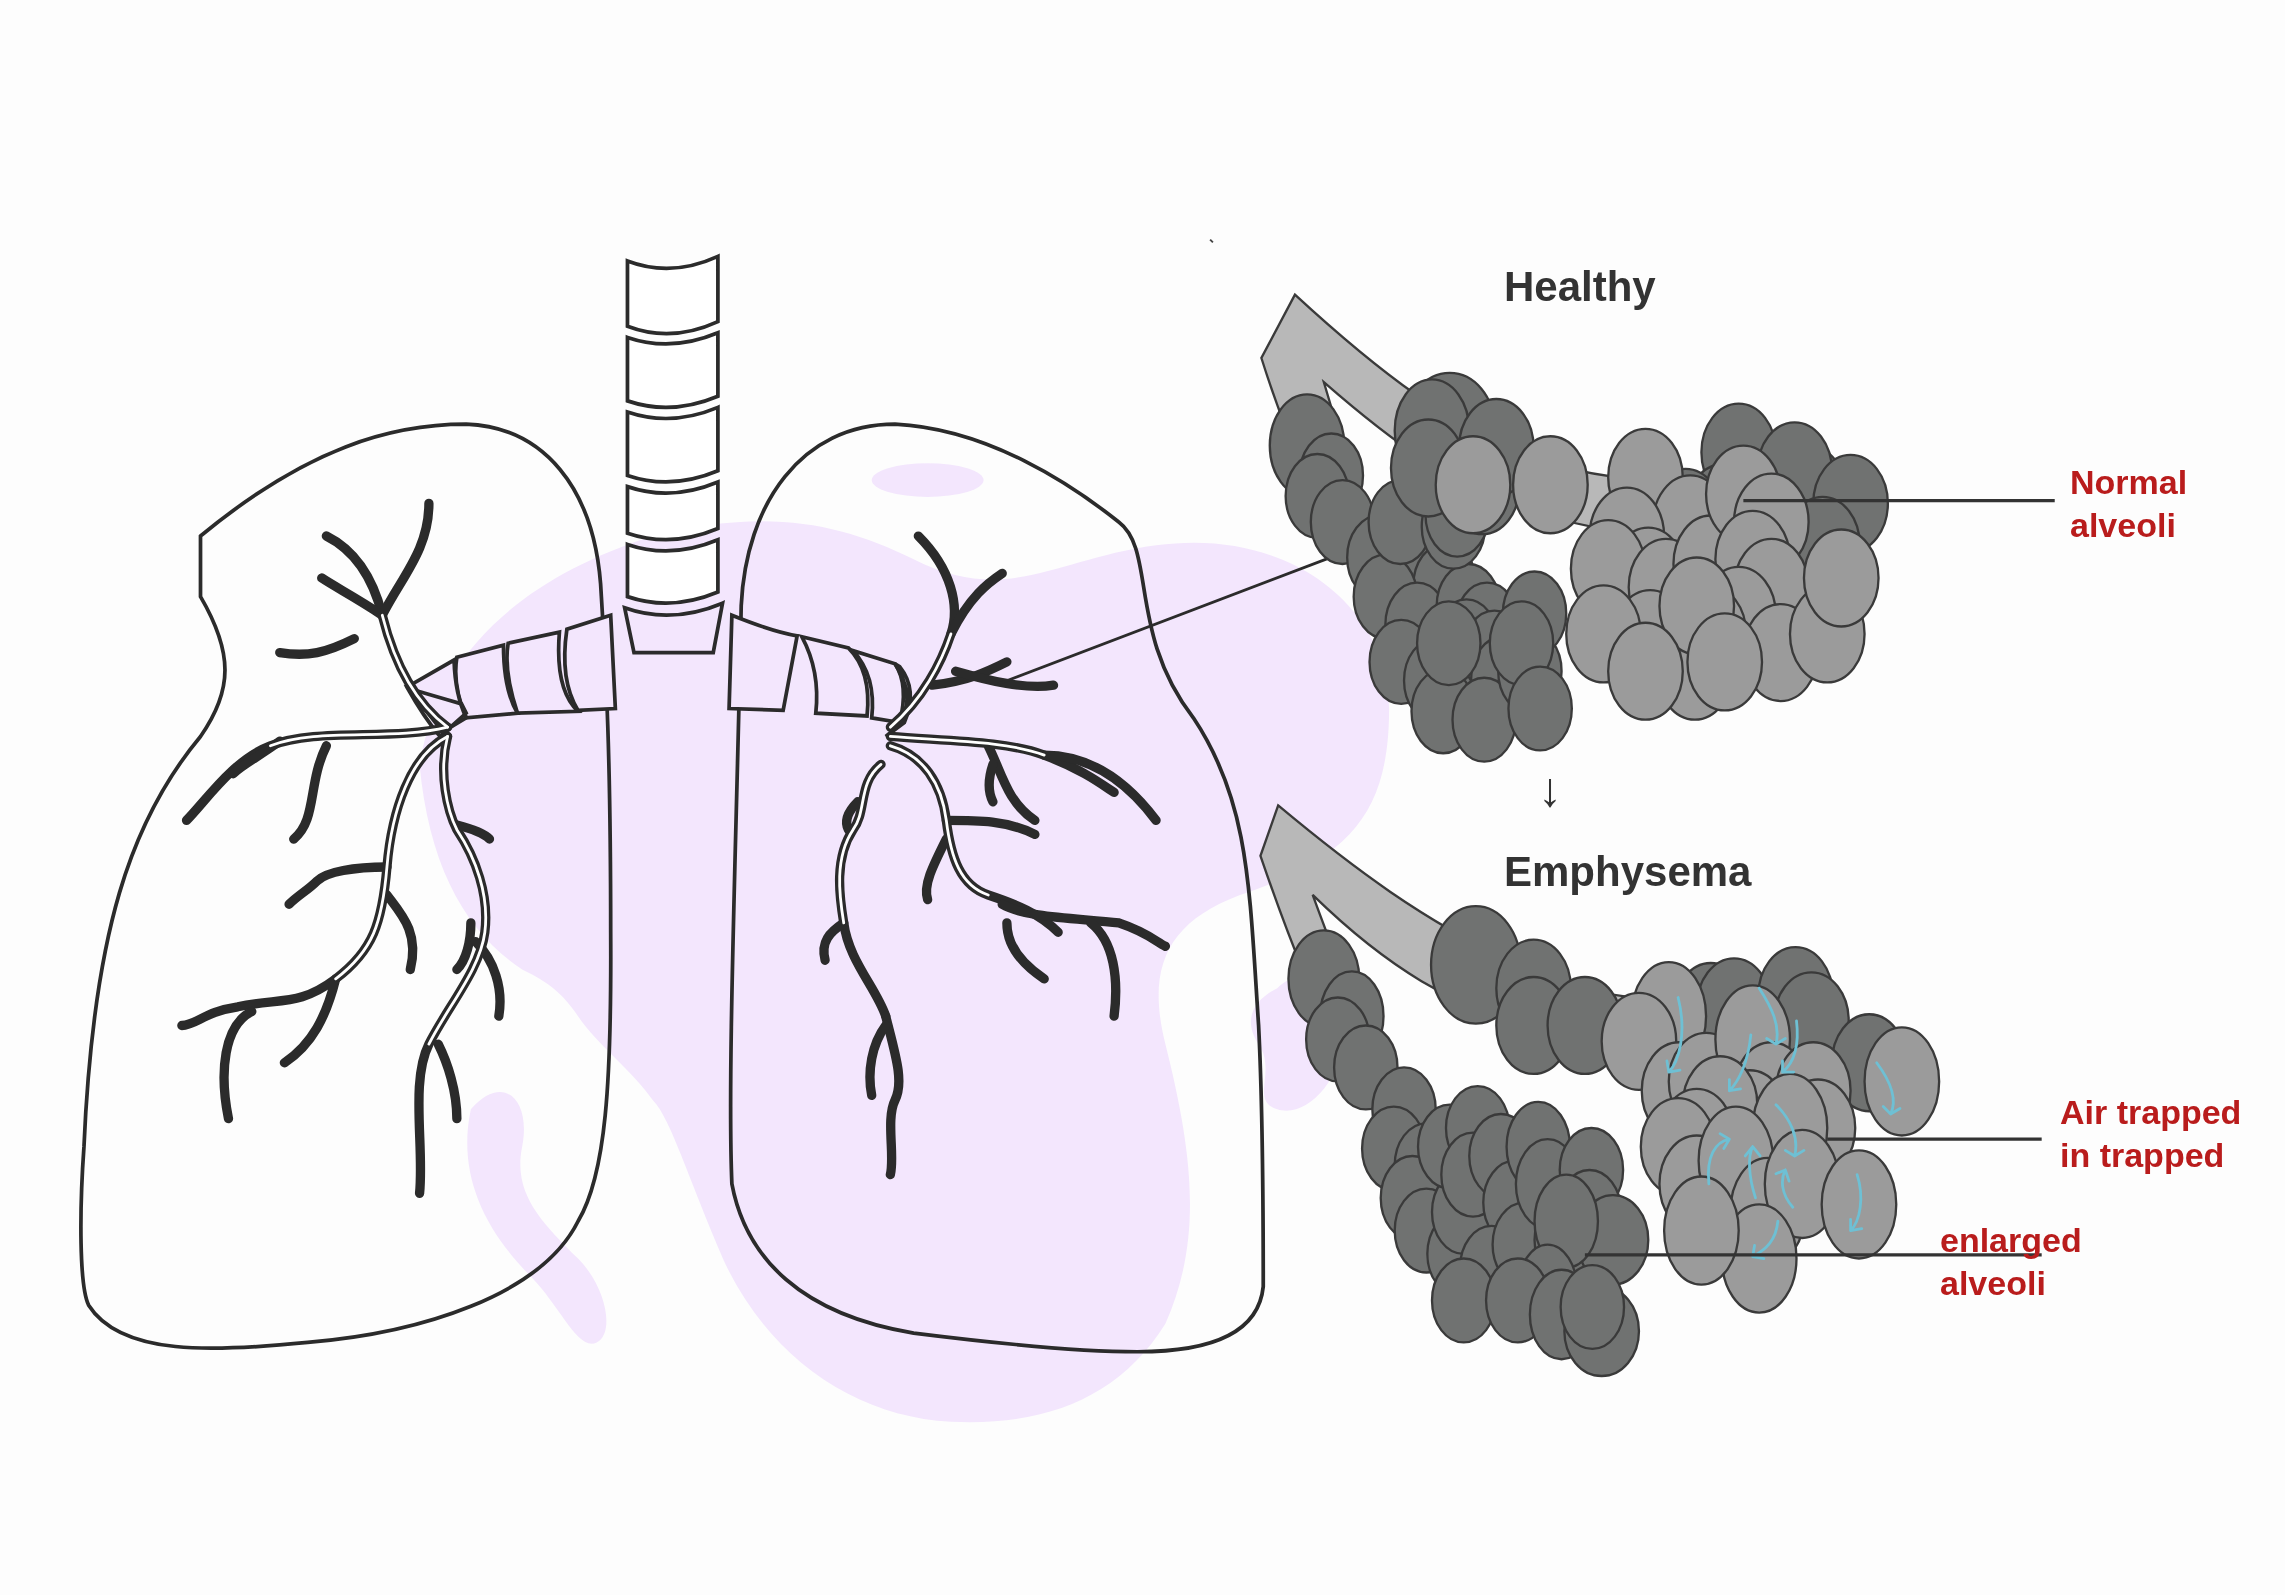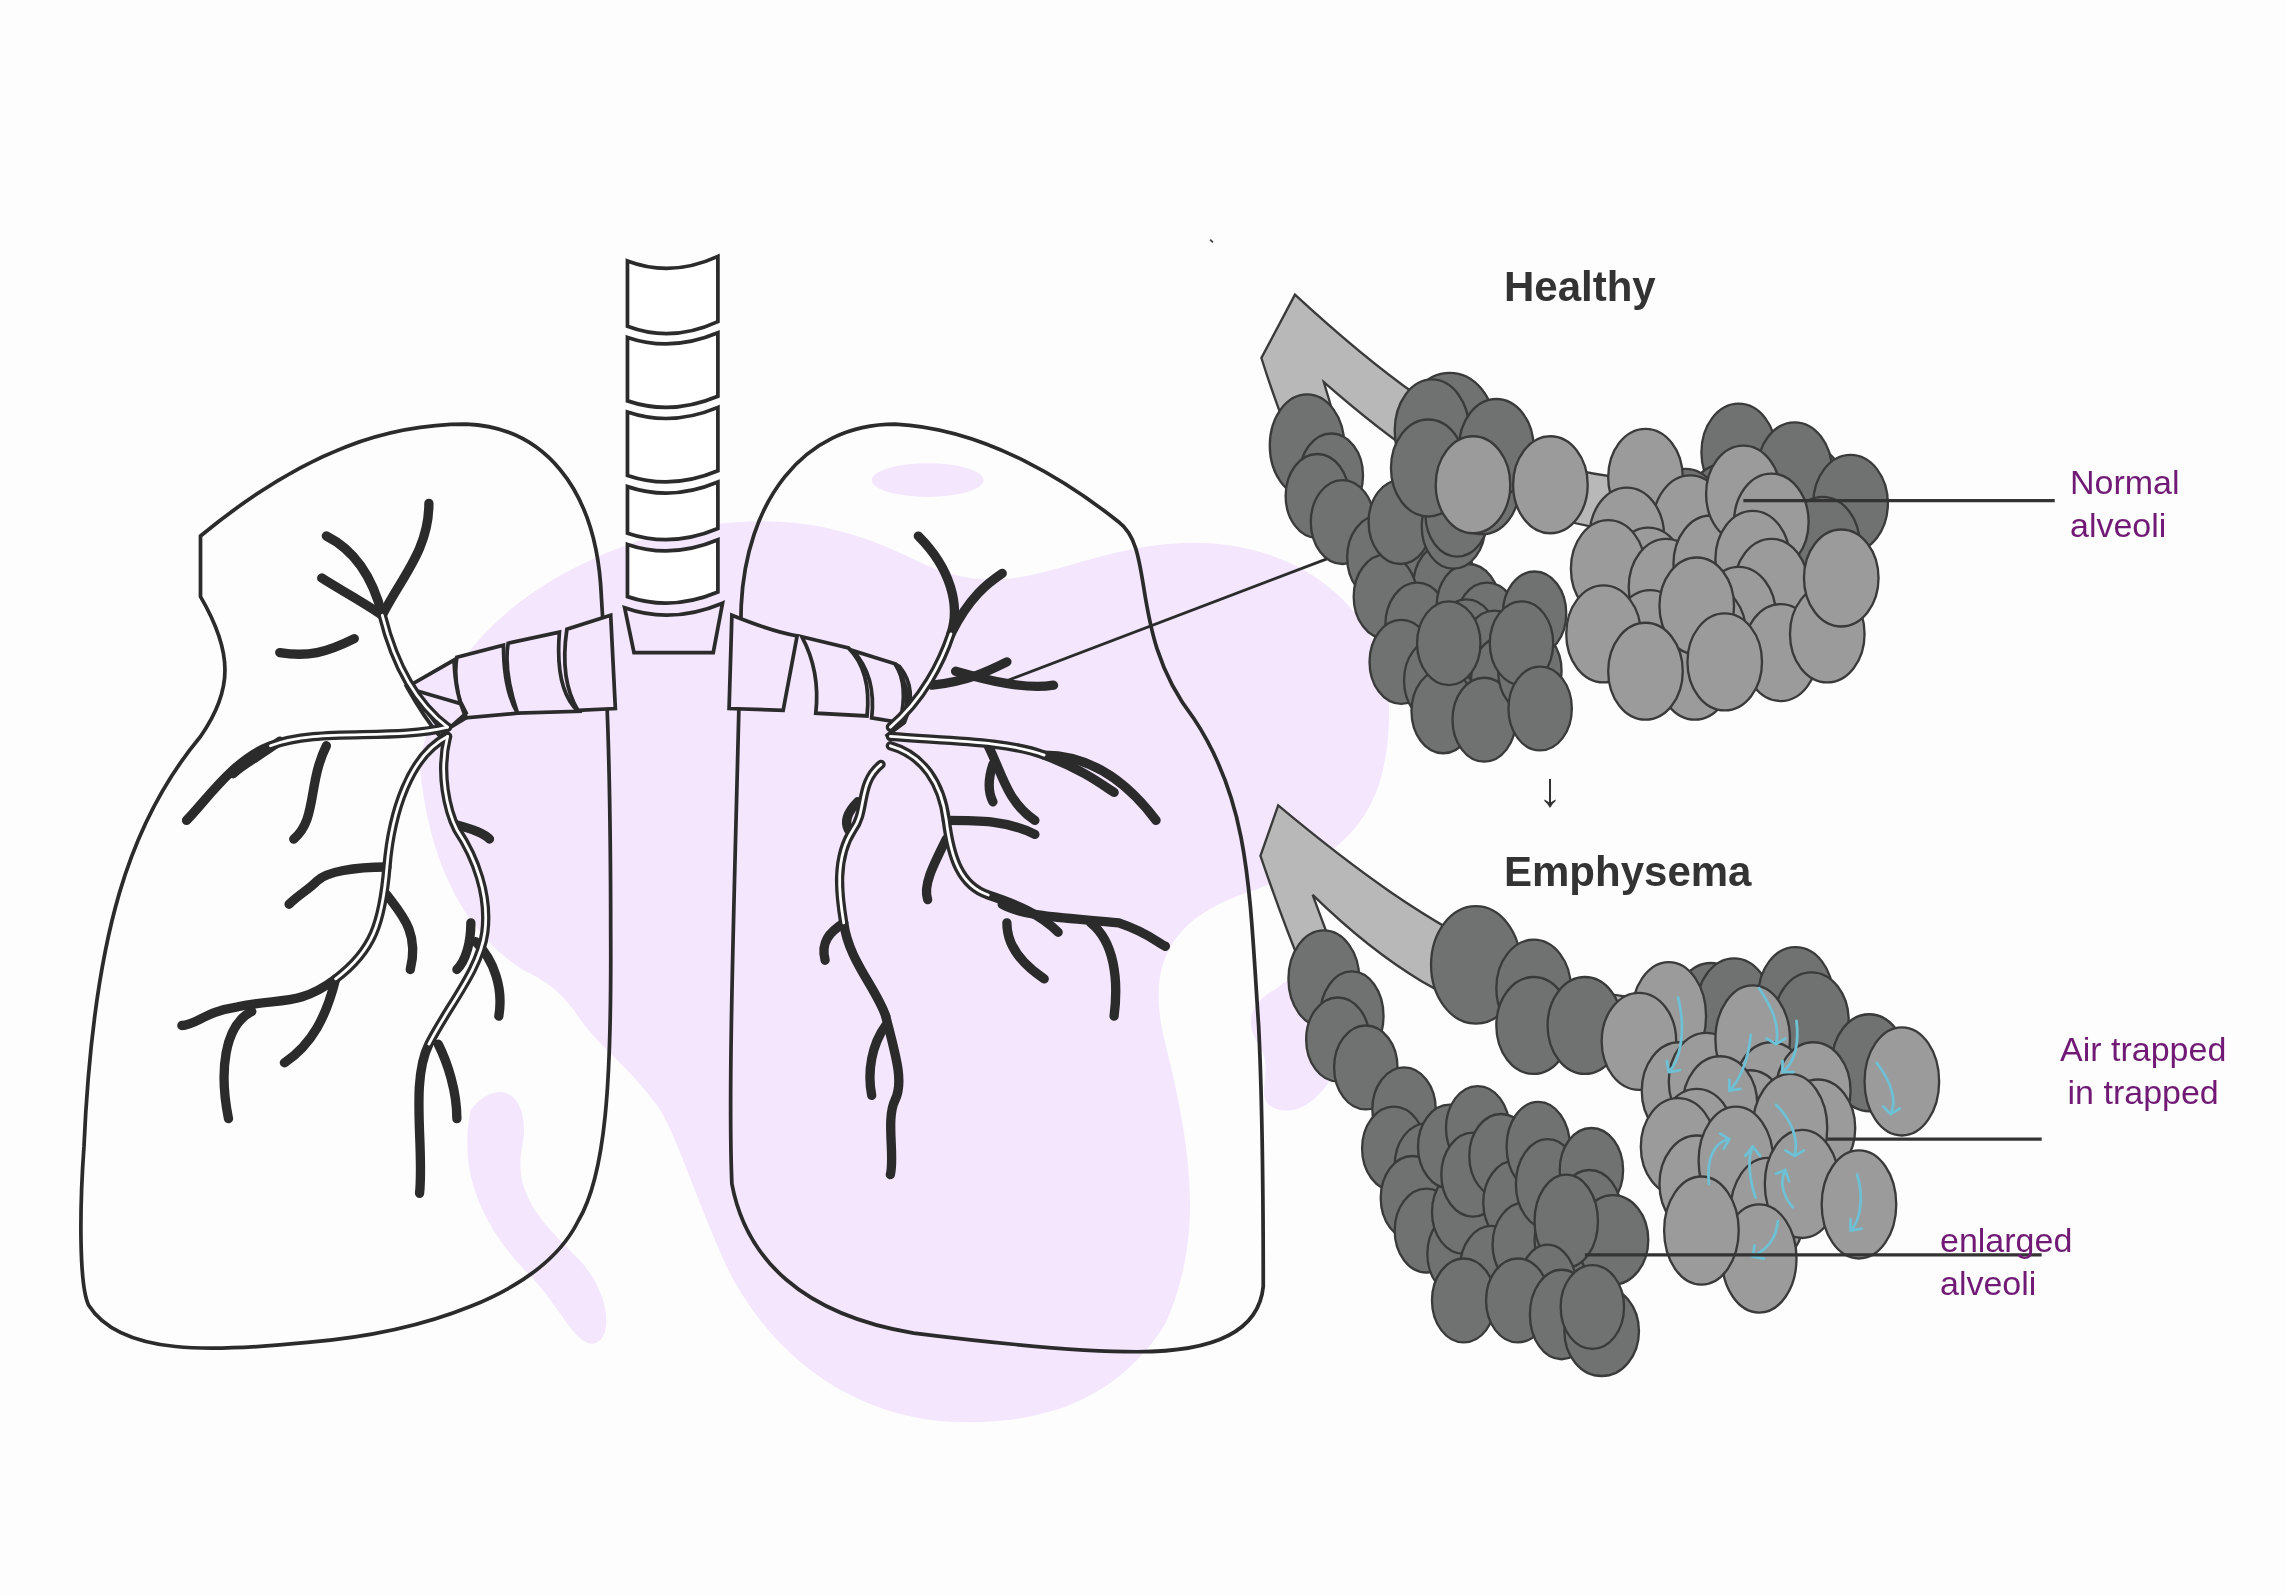--- a/index.html
+++ b/index.html
@@ -1,19 +1,19 @@
 <!DOCTYPE html>
 <html style="font-size:15px"><head>
 <meta charset="utf-8">
 <style>
   html, body { margin: 0; padding: 0; background: #fdfdfd; }
   body { width: 2286px; height: 1596px; position: relative; overflow: hidden;
          font-family: "Liberation Sans", "DejaVu Sans", sans-serif; }
   #canvas { position: absolute; left: 0; top: 0; width: 2286px; height: 1596px; }
-  .label { position: absolute; font-weight: normal; color: #701a75; font-size: 34px; line-height: 43px; white-space: nowrap; }
+  .label { position: absolute; font-weight: bold; color: #b91c1c; font-size: 34px; line-height: 43px; white-space: nowrap; }
   .heading { position: absolute; font-weight: bold; color: #333333; font-size: 42px; }
   .arrow { position: absolute; color: #333333; font-size: 48px; line-height: 48px; font-weight: bold; }
 </style>
 </head>
 <body>
 
 <svg id="canvas" viewBox="0 0 2452 1712" xmlns="http://www.w3.org/2000/svg">
 
   <g fill="#f3e6fd">
     <path d="M 450 820 C 470 700 560 620 700 575 C 820 545 900 560 980 600 C 1080 650 1130 600 1240 585 C 1380 565 1490 650 1490 760 C 1490 870 1450 920 1330 960 C 1250 990 1230 1040 1250 1120 C 1280 1240 1290 1330 1250 1420 C 1200 1500 1120 1530 1020 1525 C 920 1520 830 1460 780 1360 C 740 1270 720 1200 700 1180 C 680 1150 640 1120 620 1090 C 600 1060 580 1050 560 1040 C 500 1000 460 930 450 820 Z"></path>
@@ -280,21 +280,21 @@
 </svg>
 
 <div class="heading" style="left:1504px; top:263px;">Healthy</div>
 <div class="arrow" style="left:1538px; top:766px;">↓</div>
 <div class="heading" style="left:1456px; top:848px;margin-left:48px;">Emphysema</div>
 
 <div class="label" style="left:2070px; top:461px;">
   <div>Normal</div>
   <div>alveoli</div>
 </div>
-<div class="label" style="left:2060px; top:1028px;text-align:center;">
+<div class="label" style="left:2060px; top:1091px;">
   <div>Air trapped</div>
   <div>in trapped</div>
 </div>
 <div class="label" style="left:1940px; top:1219px;">
   <div>enlarged</div>
   <div>alveoli</div>
 </div>
 
 
 </body></html>

